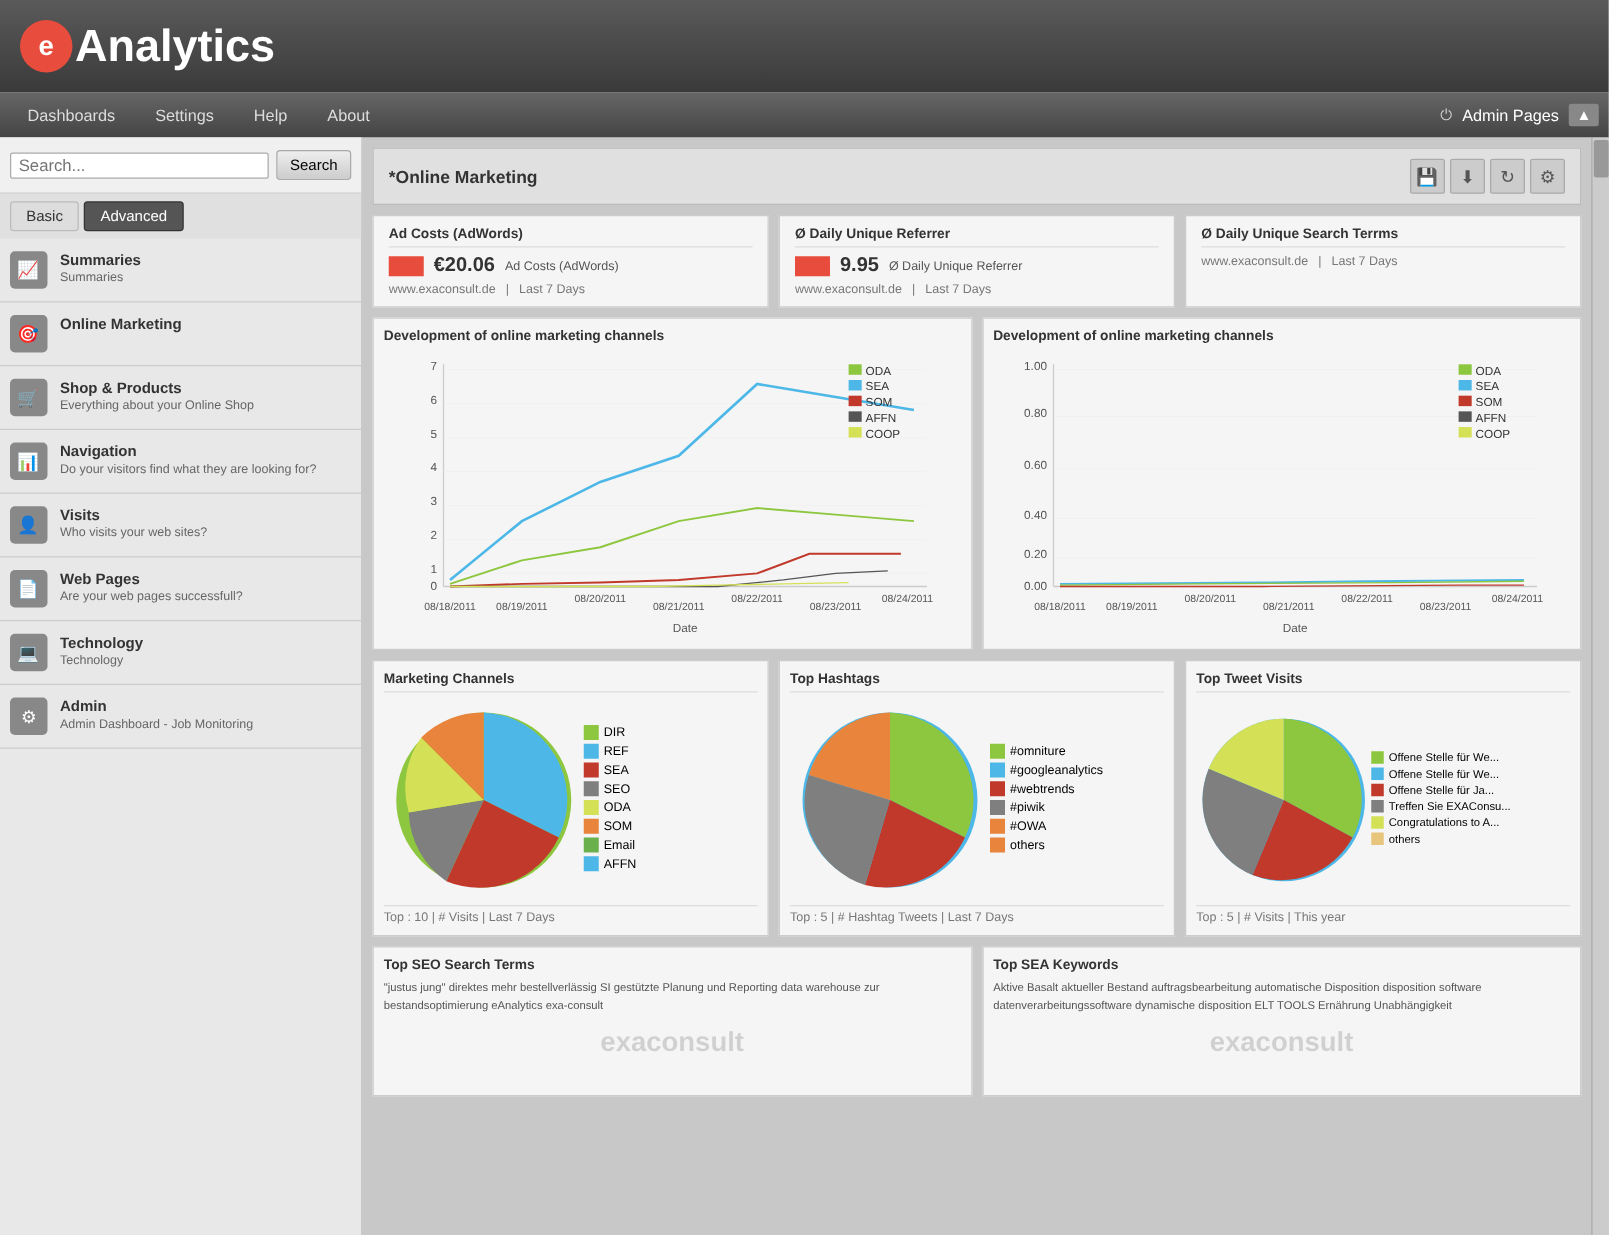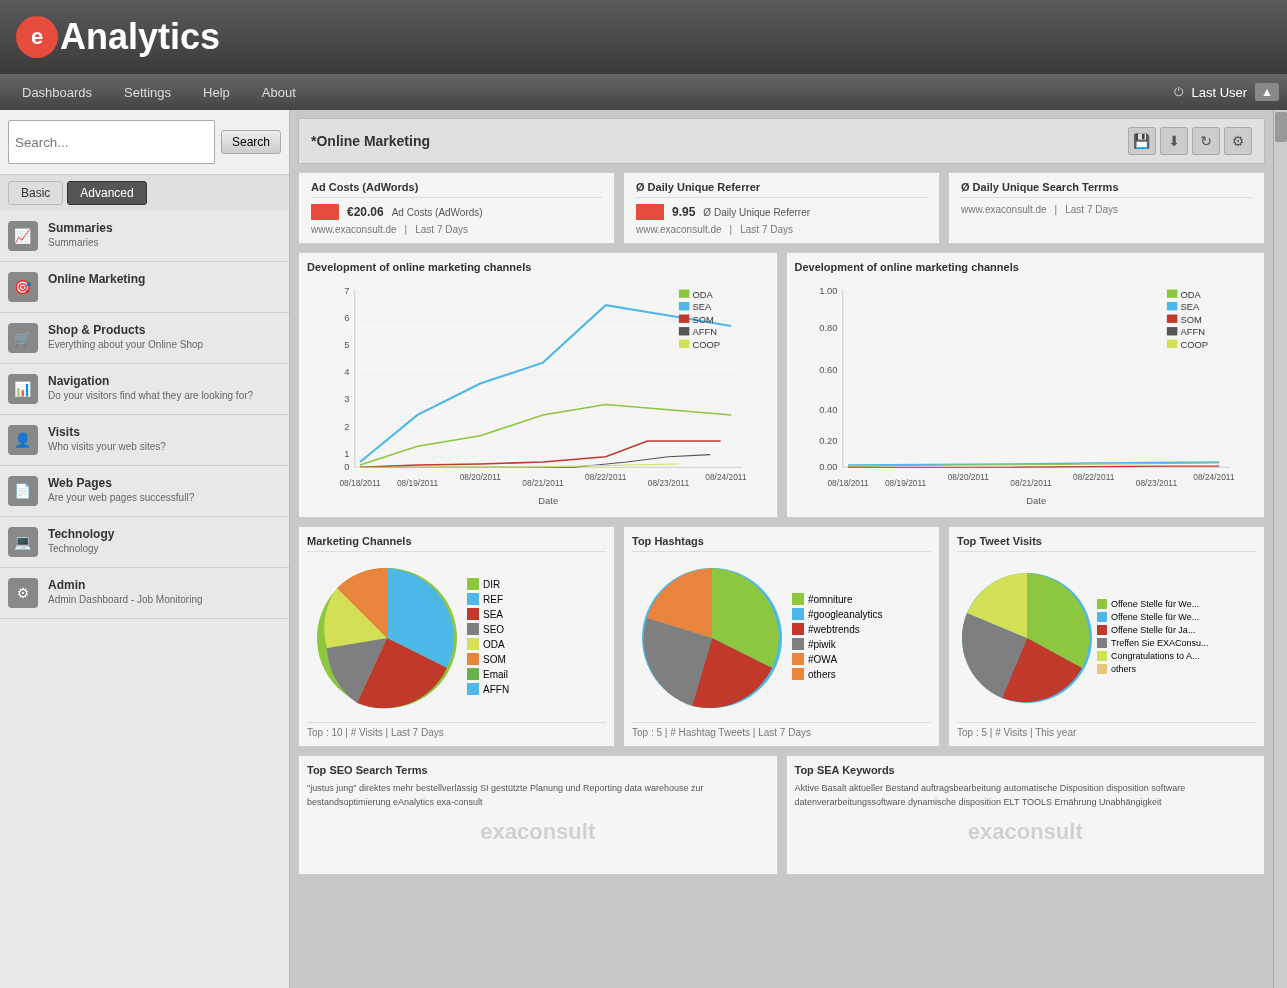--- a/index.html
+++ b/index.html
@@ -19,21 +19,21 @@
     #power-icon { color: #ccc; }
     #admin-label { color: white; font-size: 13px; }
     #chevron-up { color: white; background: #888; padding: 2px 6px; border-radius: 2px; }
 
     
     #main { display: flex; height: calc(988px - 110px); }
 
     
     #sidebar { width: 290px; background: #e8e8e8; border-right: 1px solid #bbb; flex-shrink: 0; }
     #search-bar { padding: 10px 8px; display: flex; align-items: center; gap: 6px; background: #f0f0f0; border-bottom: 1px solid #ccc; }
-    #search-input { flex: 1; height: 44px; border: 1px solid #aaa; border-radius: 2px; padding: 2px 6px; background: white; }
+    #search-input { flex: 1; height: 21px; border: 1px solid #aaa; border-radius: 2px; padding: 2px 6px; background: white; }
     #search-btn { background: linear-gradient(180deg, #eee 0%, #ccc 100%); border: 1px solid #aaa; padding: 4px 10px; border-radius: 3px; cursor: pointer; font-size: 12px; }
     #tab-bar { display: flex; padding: 6px 8px; background: #e0e0e0; gap: 4px; }
     .tab-btn { padding: 4px 12px; border-radius: 3px; cursor: pointer; font-size: 12px; border: 1px solid #bbb; }
     .tab-btn.active { background: #555; color: white; border-color: #333; }
     .tab-btn.inactive { background: #ddd; color: #333; }
     .sidebar-item { display: flex; align-items: flex-start; padding: 10px 8px; border-bottom: 1px solid #ccc; cursor: pointer; gap: 10px; }
     .sidebar-icon { width: 30px; height: 30px; background: #888; border-radius: 4px; display: flex; align-items: center; justify-content: center; color: white; font-size: 14px; flex-shrink: 0; }
     .sidebar-text-title { font-weight: bold; font-size: 12px; color: #333; }
     .sidebar-text-sub { font-size: 10px; color: #666; margin-top: 2px; }
 
@@ -43,21 +43,21 @@
     #page-title-text { font-size: 14px; font-weight: bold; color: #333; }
     #toolbar-icons { display: flex; gap: 4px; }
     .toolbar-icon { width: 28px; height: 28px; background: #ccc; border: 1px solid #aaa; border-radius: 2px; display: flex; align-items: center; justify-content: center; cursor: pointer; color: #555; font-size: 14px; }
 
     
     #kpi-row { display: flex; gap: 8px; margin-bottom: 8px; }
     .kpi-card { flex: 1; background: #f5f5f5; border: 1px solid #ccc; padding: 8px 12px; }
     .kpi-title { font-size: 11px; font-weight: bold; color: #333; margin-bottom: 6px; border-bottom: 1px solid #ddd; padding-bottom: 4px; }
     .kpi-value-row { display: flex; align-items: center; gap: 8px; margin-bottom: 4px; }
     .kpi-red-bar { width: 28px; height: 16px; background: #e74c3c; }
-    .kpi-value { font-size: 12px; font-weight: bold; color: #333; }
+    .kpi-value { font-size: 16px; font-weight: bold; color: #333; }
     .kpi-label { font-size: 10px; color: #555; }
     .kpi-footer { font-size: 10px; color: #777; display: flex; gap: 8px; }
 
     
     #chart-row { display: flex; gap: 8px; margin-bottom: 8px; }
     .chart-card { flex: 1; background: #f5f5f5; border: 1px solid #ccc; padding: 8px; }
     .chart-title { font-size: 11px; font-weight: bold; color: #333; margin-bottom: 6px; }
     .chart-area { width: 100%; height: 230px; position: relative; }
     svg text { font-family: Arial, sans-serif; }
 
@@ -92,21 +92,21 @@
 
 <div id="navbar">
   <div id="nav-left">
     <div class="nav-item">Dashboards</div>
     <div class="nav-item">Settings</div>
     <div class="nav-item">Help</div>
     <div class="nav-item">About</div>
   </div>
   <div id="nav-right">
     <span id="power-icon">⏻</span>
-    <span id="admin-label">Last User</span>
+    <span id="admin-label">Admin Pages</span>
     <span id="chevron-up">▲</span>
   </div>
 </div>
 
 <div id="main">
 
   <div id="sidebar">
     <div id="search-bar">
       <input id="search-input" type="text" placeholder="Search..." style="">
       <button id="search-btn">Search</button>

